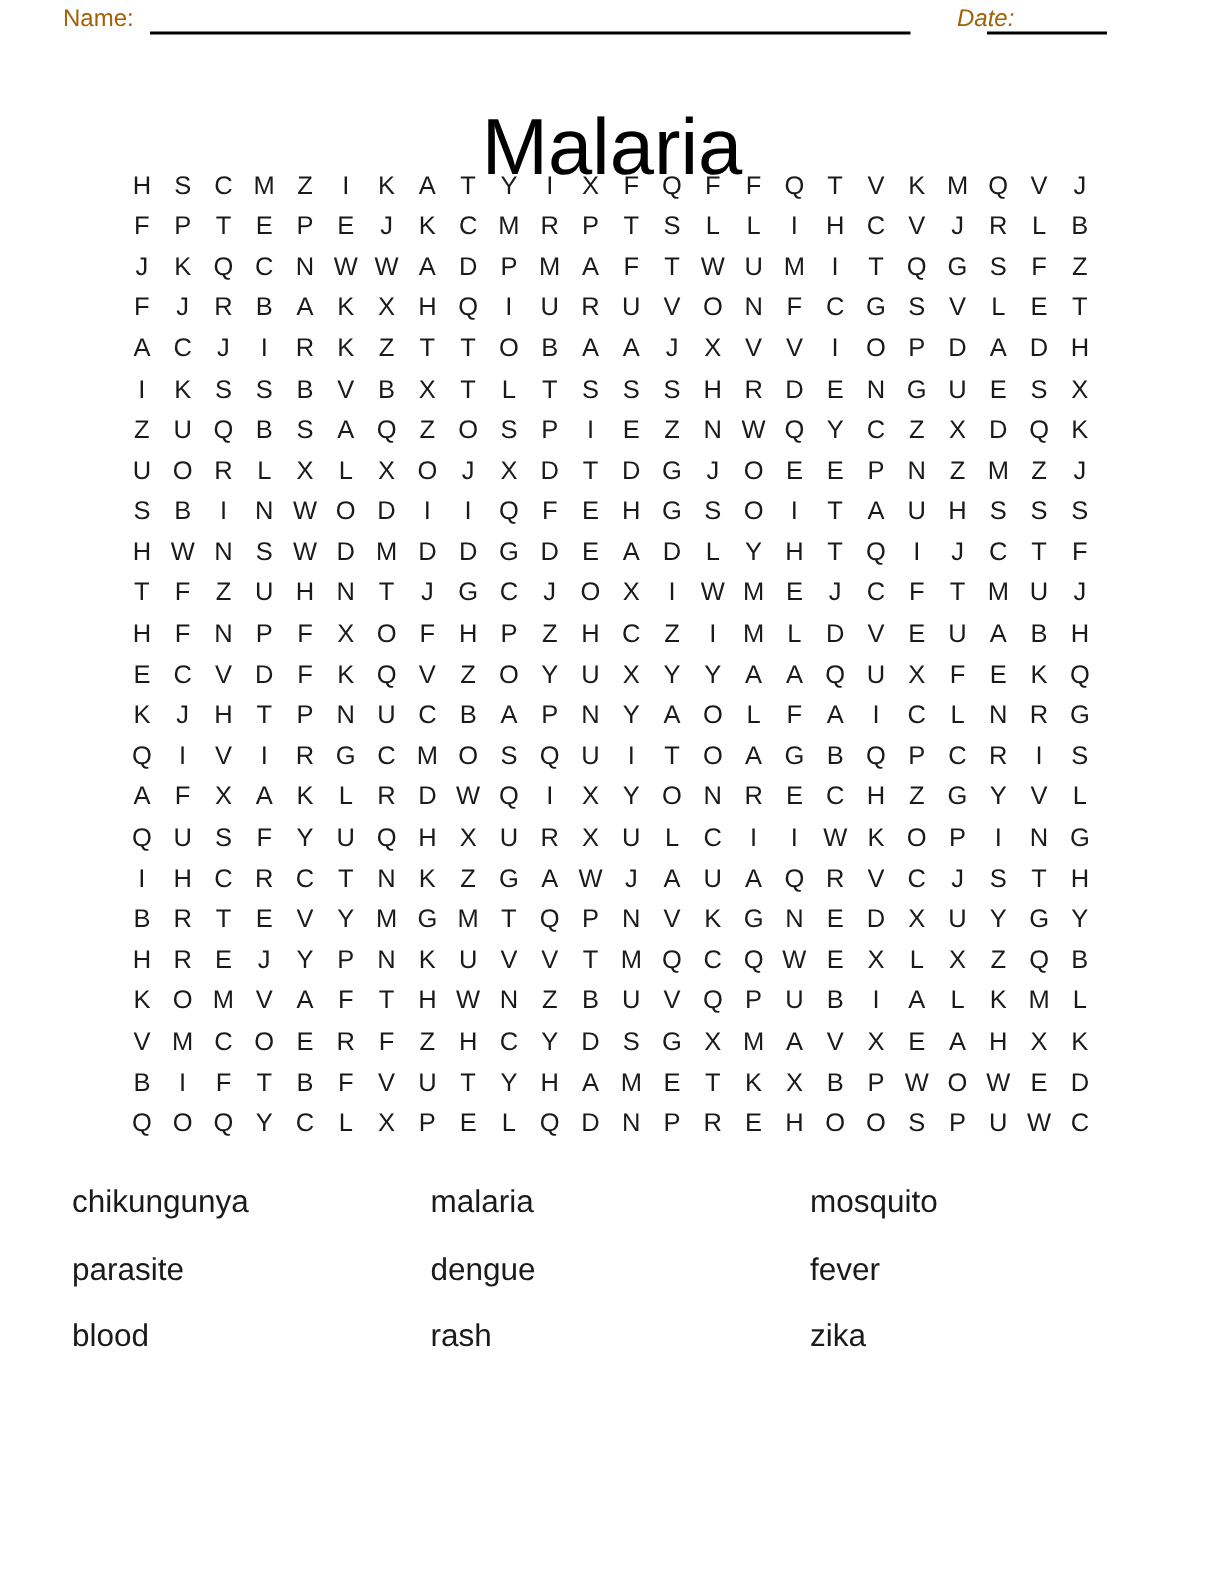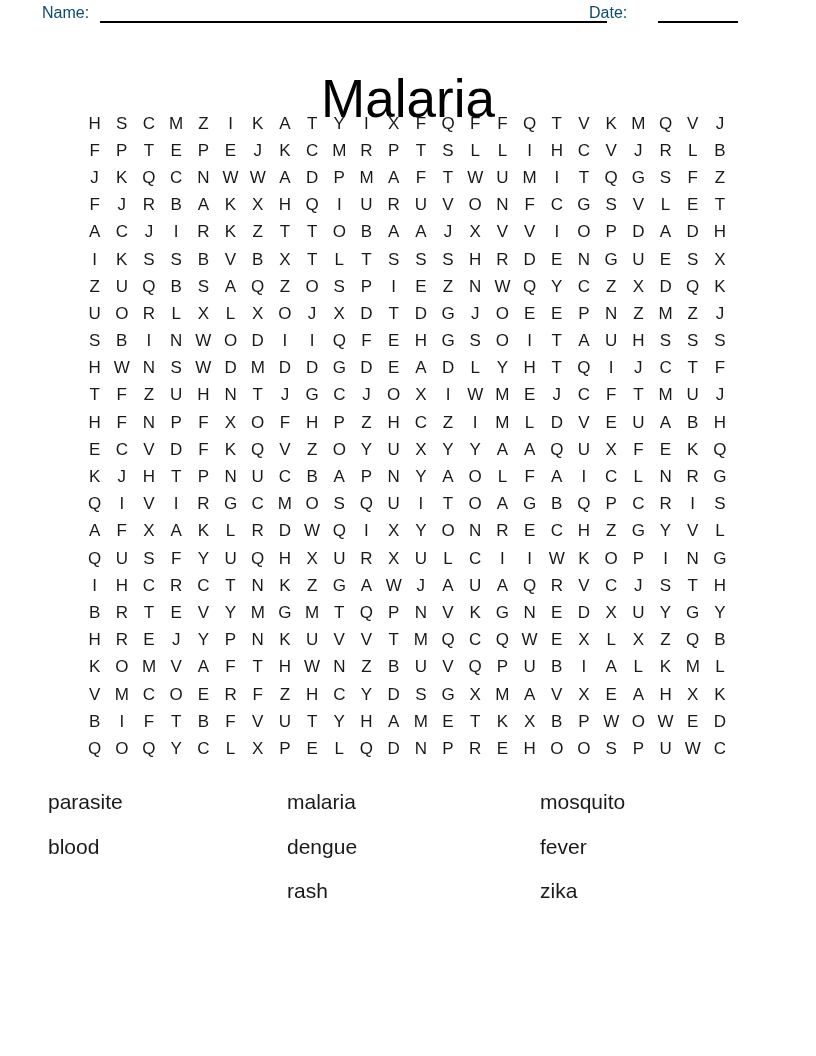--- a/index.html
+++ b/index.html
@@ -15,25 +15,25 @@
     font-family: "Liberation Sans", sans-serif;
     color: #1a1a1a;
     overflow: hidden;
   }
 
   
   .hdr-label {
     position: absolute;
     top: 4px;
     font-size: 16px;
-    color: #0c4a6e;
+    color: #a16207;
     white-space: nowrap;
   }
   .name-label { left: 42px; }
-  .date-label { left: 589px; }
+  .date-label { left: 638px; font-style: italic; }
   .blank-line {
     position: absolute;
     height: 17px;
     border-bottom: 2px solid #000000;
     top: 4px;
   }
   .name-line { left: 100px; width: 507px; }
   .date-line { left: 658px; width: 80px; }
 
   
@@ -673,20 +673,21 @@
       <span class="cell">O</span>
       <span class="cell">S</span>
       <span class="cell">P</span>
       <span class="cell">U</span>
       <span class="cell">W</span>
       <span class="cell">C</span>
     </div>
 
   <div class="word-bank">
     <div class="word-col word-col-1">
+        <div class="word">chikungunya</div>
         <div class="word">parasite</div>
         <div class="word">blood</div>
       </div>
     <div class="word-col word-col-2">
         <div class="word">malaria</div>
         <div class="word">dengue</div>
         <div class="word">rash</div>
       </div>
     <div class="word-col word-col-3">
         <div class="word">mosquito</div>

